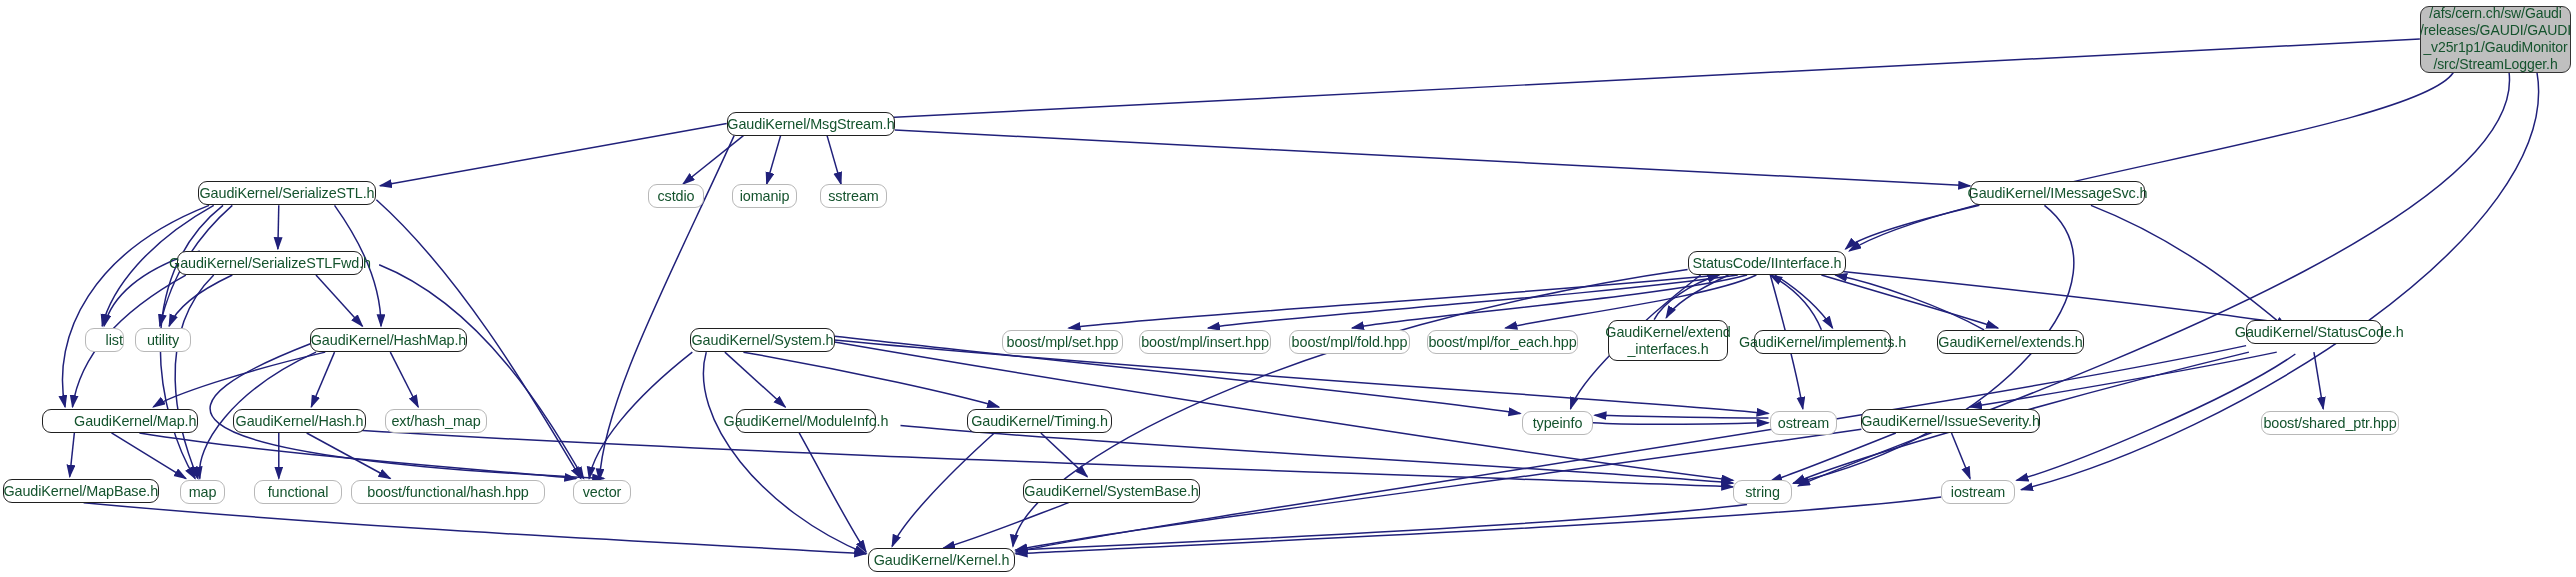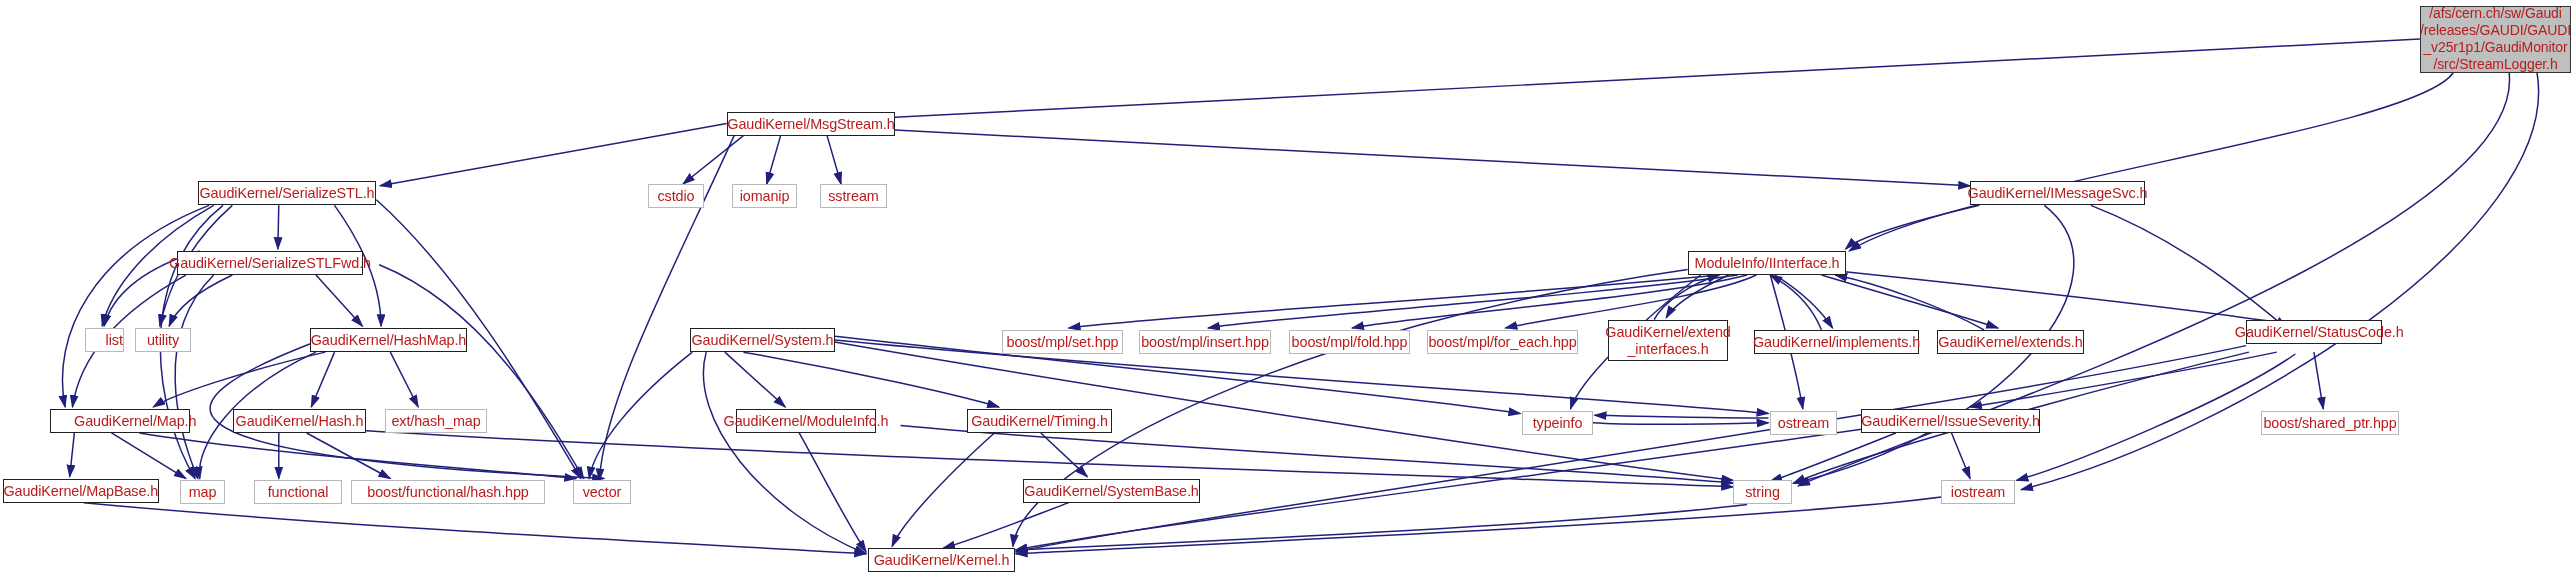--- a/index.html
+++ b/index.html
@@ -34,24 +34,25 @@
   .node {
     position: absolute;
     box-sizing: border-box;
     display: flex;
     align-items: center;
     justify-content: center;
     text-align: center;
     line-height: 1.12;
     white-space: pre;
     background: #ffffff;
-    color: #b91c1c;
+    color: #14532d;
     font-size: 14.4px;
     letter-spacing: -0.1px;
     padding: 0 5.6px;
+    border-radius: 9px;
   }
   
   .node.internal {
     border: 1.9px solid #202020;
   }
   
   .node.external {
     border: 1.4px solid #b8b8b8;
   }
   
@@ -156,35 +157,35 @@
 /releases/GAUDI/GAUDI
 _v25r1p1/GaudiMonitor
 /src/StreamLogger.h</div>
       <div class="node internal" style="left: 727px; top: 112px; width: 168px; height: 24px;">GaudiKernel/MsgStream.h</div>
       <div class="node internal" style="left: 198px; top: 181px; width: 178px; height: 24px;">GaudiKernel/SerializeSTL.h</div>
       <div class="node internal" style="left: 1970px; top: 181px; width: 175px; height: 24px;">GaudiKernel/IMessageSvc.h</div>
       <div class="node external" style="left: 648px; top: 184px; width: 56px; height: 24px;">cstdio</div>
       <div class="node external" style="left: 732px; top: 184px; width: 65px; height: 24px;">iomanip</div>
       <div class="node external" style="left: 820px; top: 184px; width: 67px; height: 24px;">sstream</div>
       <div class="node internal" style="left: 177px; top: 251px; width: 186px; height: 24px;">GaudiKernel/SerializeSTLFwd.h</div>
-      <div class="node internal" style="left: 1688px; top: 251px; width: 158px; height: 24px;">ModuleInfo/IInterface.h</div>
+      <div class="node internal" style="left: 1688px; top: 251px; width: 158px; height: 24px;">StatusCode/IInterface.h</div>
       <div class="node internal" style="left: 310px; top: 328px; width: 157px; height: 24px;">GaudiKernel/HashMap.h</div>
       <div class="node external" style="left: 85px; top: 328px; width: 39px; height: 24px; padding-left: 25px;">list</div>
       <div class="node external" style="left: 135px; top: 328px; width: 56px; height: 24px;">utility</div>
       <div class="node internal" style="left: 690px; top: 328px; width: 145px; height: 24px;">GaudiKernel/System.h</div>
       <div class="node external" style="left: 1002px; top: 330px; width: 121px; height: 24px;">boost/mpl/set.hpp</div>
       <div class="node external" style="left: 1139px; top: 330px; width: 132px; height: 24px;">boost/mpl/insert.hpp</div>
       <div class="node external" style="left: 1289px; top: 330px; width: 121px; height: 24px;">boost/mpl/fold.hpp</div>
       <div class="node external" style="left: 1427px; top: 330px; width: 151px; height: 24px;">boost/mpl/for_each.hpp</div>
       <div class="node internal" style="left: 1608px; top: 320px; width: 120px; height: 41px;">GaudiKernel/extend
 _interfaces.h</div>
-      <div class="node internal" style="left: 1754px; top: 330px; width: 165px; height: 24px;">GaudiKernel/implements.h</div>
+      <div class="node internal" style="left: 1754px; top: 330px; width: 137px; height: 24px;">GaudiKernel/implements.h</div>
       <div class="node internal" style="left: 1937px; top: 330px; width: 147px; height: 24px;">GaudiKernel/extends.h</div>
       <div class="node internal" style="left: 2246px; top: 320px; width: 136px; height: 24px; padding-left: 16px;">GaudiKernel/StatusCode.h</div>
-      <div class="node internal" style="left: 50px; top: 409px; width: 140px; height: 24px; padding-left: 36px;">GaudiKernel/Map.h</div>
+      <div class="node internal" style="left: 42px; top: 409px; width: 156px; height: 24px; padding-left: 36px;">GaudiKernel/Map.h</div>
       <div class="node internal" style="left: 233px; top: 409px; width: 133px; height: 24px;">GaudiKernel/Hash.h</div>
       <div class="node external" style="left: 385px; top: 409px; width: 102px; height: 24px;">ext/hash_map</div>
       <div class="node internal" style="left: 736px; top: 409px; width: 140px; height: 24px;">GaudiKernel/ModuleInfo.h</div>
       <div class="node internal" style="left: 967px; top: 409px; width: 145px; height: 24px;">GaudiKernel/Timing.h</div>
       <div class="node external" style="left: 1522px; top: 411px; width: 71px; height: 24px; text-align: right;">typeinfo</div>
       <div class="node external" style="left: 1770px; top: 411px; width: 67px; height: 24px;">ostream</div>
       <div class="node internal" style="left: 1861px; top: 409px; width: 179px; height: 24px;">GaudiKernel/IssueSeverity.h</div>
       <div class="node external" style="left: 2261px; top: 411px; width: 138px; height: 24px;">boost/shared_ptr.hpp</div>
       <div class="node internal" style="left: 2.8px; top: 479px; width: 156px; height: 24px;">GaudiKernel/MapBase.h</div>
       <div class="node external" style="left: 180px; top: 480px; width: 45px; height: 24px;">map</div>

